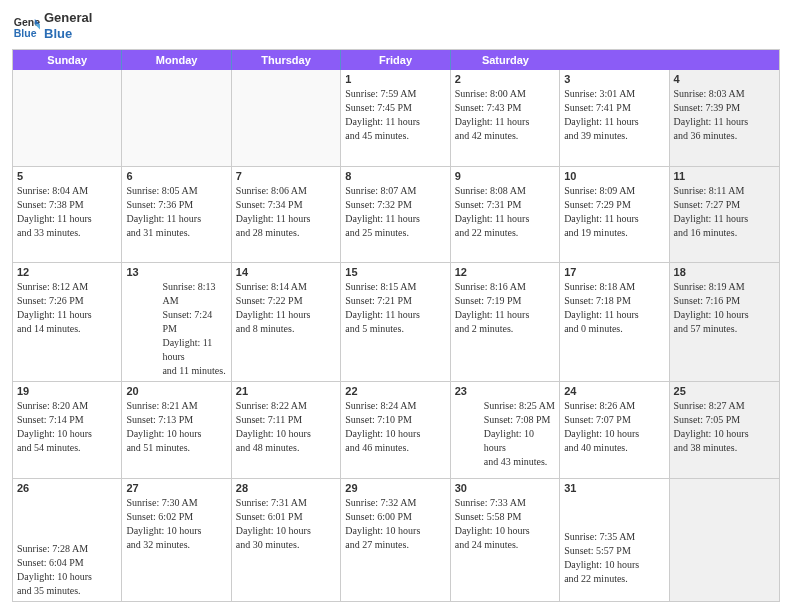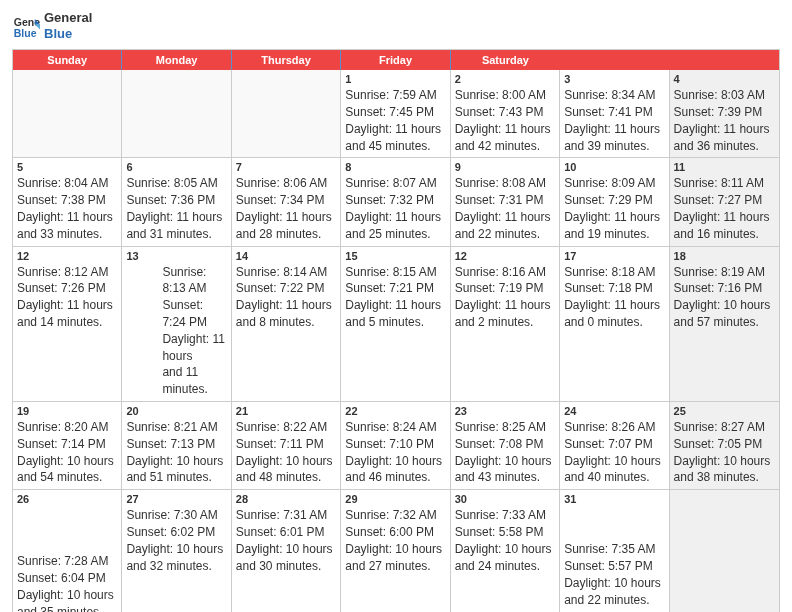--- a/index.html
+++ b/index.html
@@ -47,21 +47,21 @@
     }
     .calendar {
       flex: 1;
       display: flex;
       flex-direction: column;
       border: 1px solid #ccc;
     }
     .cal-header {
       display: grid;
       grid-template-columns: repeat(7, 1fr);
-      background: #ef4444;
+      background: #8b5cf6;
     }
     .cal-header-cell {
       color: #fff;
       font-size: 11px;
       font-weight: bold;
       text-align: center;
       padding: 4px 2px;
       border-right: 1px solid #5590cc;
     }
     .cal-header-cell:last-child { border-right: none; }
@@ -88,23 +88,24 @@
     .cal-cell:last-child { border-right: none; }
     .cal-cell.empty { background: #f9f9f9; }
     .cal-cell.shaded { background: #f0f0f0; }
     .day-num {
       font-size: 11px;
       font-weight: bold;
       margin-bottom: 2px;
       display: block;
     }
     .cell-text {
-      font-size: 12px;
+      font-size: 10px;
       line-height: 1.4;
       color: #333;
+      font-family: Liberation Serif, serif;
     }
   </style>
 </head>
 <body>
 
 <div class="container">
   <div class="header">
     <div class="logo">
       <svg class="logo-icon" viewBox="0 0 32 32">
         <text x="2" y="16" font-size="12" font-weight="bold" fill="#333">General</text>
@@ -145,21 +146,21 @@
           </div>
           <div class="cal-cell">
             <span class="day-num">2</span>
             <div class="cell-text" style="white-space: pre-line;">Sunrise: 8:00 AM
 Sunset: 7:43 PM
 Daylight: 11 hours
 and 42 minutes.</div>
           </div>
           <div class="cal-cell">
             <span class="day-num">3</span>
-            <div class="cell-text" style="white-space: pre-line;">Sunrise: 8:34 AM
+            <div class="cell-text" style="white-space: pre-line;">Sunrise: 3:01 AM
 Sunset: 7:41 PM
 Daylight: 11 hours
 and 39 minutes.</div>
           </div>
           <div class="cal-cell shaded">
             <span class="day-num">4</span>
             <div class="cell-text" style="white-space: pre-line;">Sunrise: 8:03 AM
 Sunset: 7:39 PM
 Daylight: 11 hours
 and 36 minutes.</div>
@@ -291,21 +292,21 @@
           </div>
           <div class="cal-cell">
             <span class="day-num">22</span>
             <div class="cell-text" style="white-space: pre-line;">Sunrise: 8:24 AM
 Sunset: 7:10 PM
 Daylight: 10 hours
 and 46 minutes.</div>
           </div>
           <div class="cal-cell">
             <span class="day-num">23</span>
-            <div class="cell-text" style="white-space: pre-line;">Sunrise: 8:25 AM
+            <div class="cell-text" style="white-space: pre-line; margin-left: 29px;">Sunrise: 8:25 AM
 Sunset: 7:08 PM
 Daylight: 10 hours
 and 43 minutes.</div>
           </div>
           <div class="cal-cell">
             <span class="day-num">24</span>
             <div class="cell-text" style="white-space: pre-line;">Sunrise: 8:26 AM
 Sunset: 7:07 PM
 Daylight: 10 hours
 and 40 minutes.</div>

